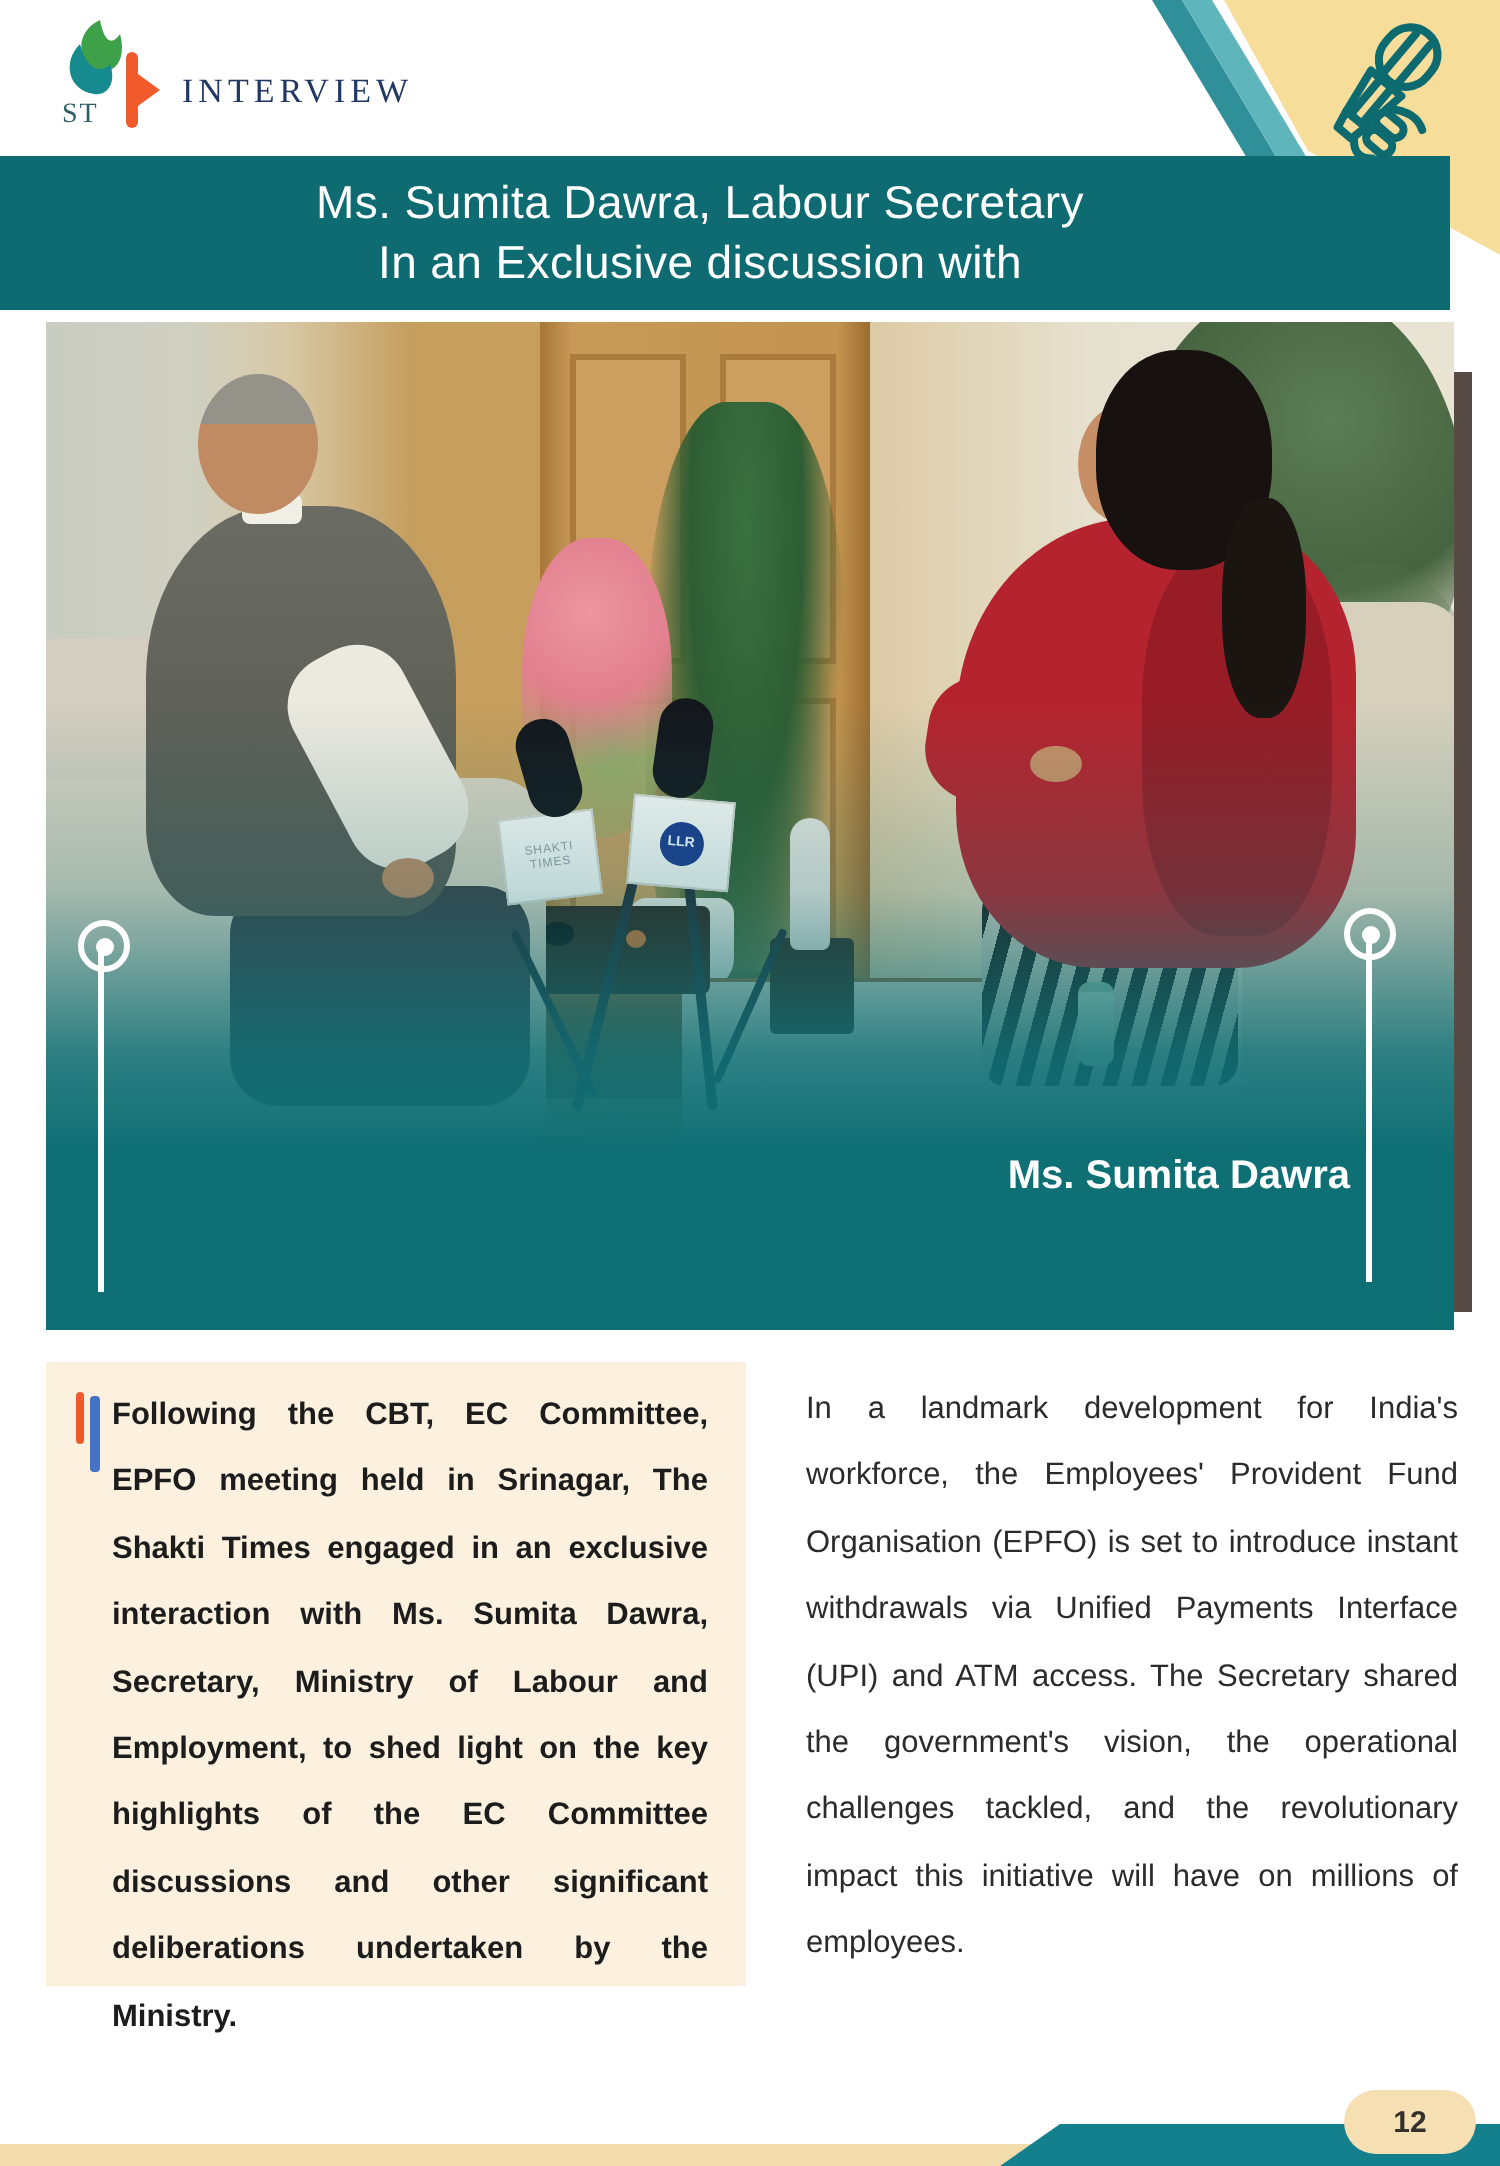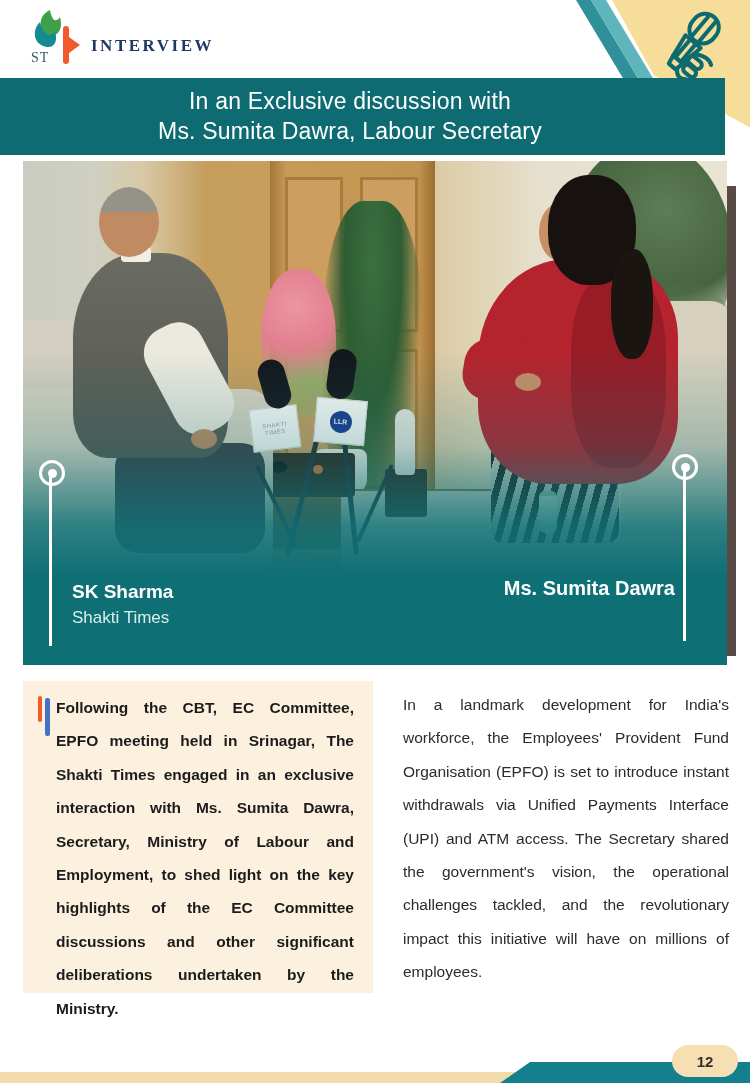--- a/index.html
+++ b/index.html
@@ -12,21 +12,21 @@
 
   
   .logo-svg { position:absolute; left:26px; top:9px; width:42px; height:46px; }
   .logo-st { position:absolute; left:31px; top:50px; font-family:"Liberation Serif",serif;
     font-size:14px; color:#2e5f66; letter-spacing:1px; }
   .section-marker-bar { position:absolute; left:63px; top:26px; width:6px; height:38px;
     background:#f15b2b; border-radius:3px; }
   .section-marker-arrow { position:absolute; left:69px; top:37px; width:0; height:0;
     border-left:11px solid #f15b2b; border-top:8px solid transparent; border-bottom:8px solid transparent; }
   .section-label { position:absolute; left:91px; top:36px; font-family:"Liberation Serif",serif;
-    font-weight:bold; font-size:17px; letter-spacing:2.5px; color:#203864; }
+    font-weight:normal; font-size:17px; letter-spacing:2.5px; color:#203864; }
 
   
   .stripe { position:absolute; top:0; width:15px; height:78px; transform-origin:top left; transform:skewX(31deg); }
   .stripe.dark { left:576px; background:#2f9099; }
   .stripe.light { left:591px; background:#5fb5bc; }
   .corner-yellow { position:absolute; left:600px; top:0; width:150px; height:130px;
     background:#f6dd9a; clip-path:polygon(8% 0, 100% 0, 100% 98%, 36% 58%); }
   .mic-hand-svg { position:absolute; left:653px; top:10px; width:90px; height:88px; }
 
   
@@ -177,22 +177,22 @@
       <path d="M30 64 L44 64 L42 74 L32 74 Z"></path>
       <path d="M47 48 q13 -9 22 -3"></path>
       <rect x="45" y="50" width="17" height="9" rx="4.5"></rect>
       <rect x="47" y="61" width="16" height="9" rx="4.5"></rect>
       <path d="M43 73 q7 9 15 2"></path>
     </g>
   </svg>
 
   <div class="banner">
     <div class="banner-text">
+      <div>Ms. Sumita Dawra, Labour Secretary</div>
       <div>In an Exclusive discussion with</div>
-      <div>Ms. Sumita Dawra, Labour Secretary</div>
     </div>
   </div>
 
   <div class="photo-card">
     <div class="scene">
       <div class="door">
         <div class="door-panel p1"></div>
         <div class="door-panel p2"></div>
         <div class="door-panel p3"></div>
         <div class="door-panel p4"></div>
@@ -250,24 +250,20 @@
   </div>
   <div class="card-shadow"></div>
 
   <div class="marker-line" style="left:49px;top:473px;height:173px;"></div>
   <div class="marker-circle" style="left:39px;top:460px;"></div>
   <div class="marker-dot" style="left:48px;top:469px;"></div>
   <div class="marker-line" style="left:683px;top:467px;height:174px;"></div>
   <div class="marker-circle" style="left:672px;top:454px;"></div>
   <div class="marker-dot" style="left:681px;top:463px;"></div>
 
-  <div class="caption-left">
-    <div class="caption-name">SK Sharma</div>
-    <div class="caption-org">Shakti Times</div>
-  </div>
   <div class="caption-right">
     <div class="caption-name">Ms. Sumita Dawra</div>
   </div>
 
   <div class="quote-box"></div>
   <div class="quote-bar-orange"></div>
   <div class="quote-bar-blue"></div>
   <div class="quote-text">Following the CBT, EC Committee, EPFO meeting held in Srinagar, The Shakti Times engaged in an exclusive interaction with Ms. Sumita Dawra, Secretary, Ministry of Labour and Employment, to shed light on the key highlights of the EC Committee discussions and other significant deliberations undertaken by the Ministry.</div>
   <div class="body-text">In a landmark development for India's workforce, the Employees' Provident Fund Organisation (EPFO) is set to introduce instant withdrawals via Unified Payments Interface (UPI) and ATM access. The Secretary shared the government's vision, the operational challenges tackled, and the revolutionary impact this initiative will have on millions of employees.</div>
 

